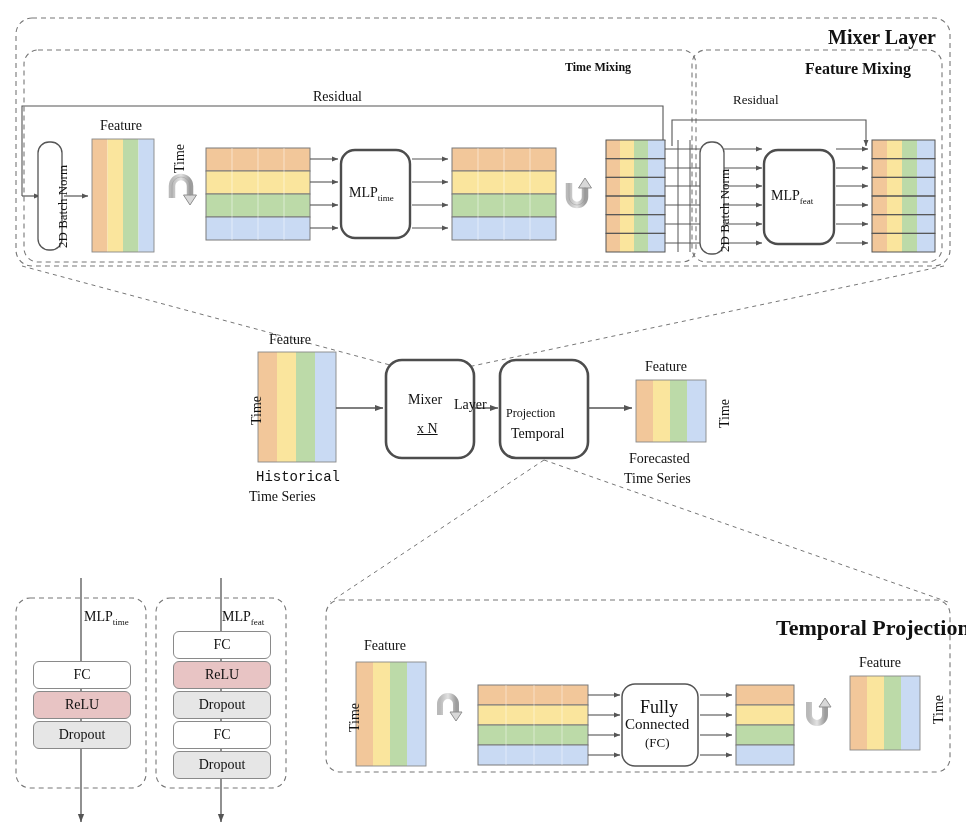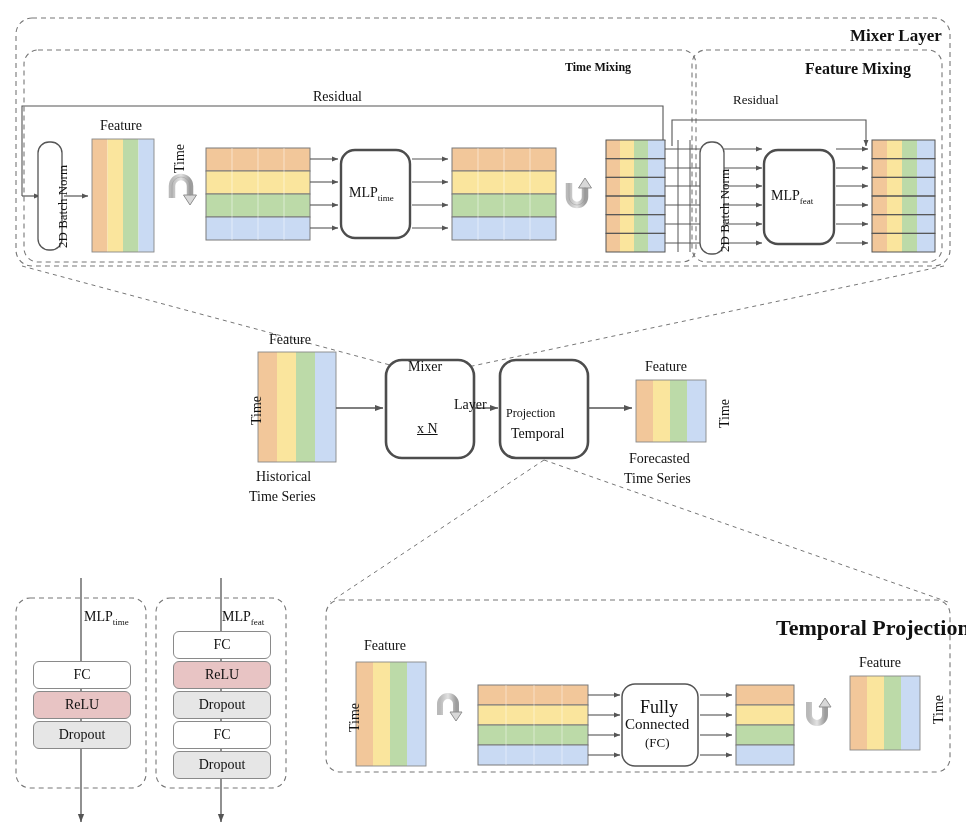--- a/index.html
+++ b/index.html
@@ -262,21 +262,21 @@
 
   <g>
     <rect x="850" y="676" width="17" height="74" fill="#f2c79a"></rect>
     <rect x="867" y="676" width="17" height="74" fill="#fae59d"></rect>
     <rect x="884" y="676" width="17" height="74" fill="#bcdaa8"></rect>
     <rect x="901" y="676" width="19" height="74" fill="#c9daf3"></rect>
     <rect x="850" y="676" width="70" height="74" fill="none" stroke="#888" stroke-width="0.9"></rect>
   </g>
 </svg>
 
-<div class="lbl bold" style="left:850px;top:27px;font-size:17px;">Mixer Layer</div>
+<div class="lbl bold" style="left:828px;top:27px;font-size:20px;">Mixer Layer</div>
 <div class="lbl bold" style="left:565px;top:61px;font-size:12px;">Time Mixing</div>
 <div class="lbl bold" style="left:805px;top:61px;font-size:16px;">Feature Mixing</div>
 
 <div class="lbl" style="left:313px;top:90px;font-size:14px;">Residual</div>
 <div class="lbl" style="left:733px;top:93px;font-size:13px;">Residual</div>
 
 <div class="lbl rot90" style="left:56px;top:248px;font-size:13px;transform:rotate(-90deg);">2D Batch Norm</div>
 <div class="lbl rot90" style="left:718px;top:252px;font-size:13px;transform:rotate(-90deg);">2D Batch Norm</div>
 
 <div class="lbl" style="left:100px;top:119px;font-size:14px;">Feature</div>
@@ -285,24 +285,24 @@
 <div class="lbl" style="left:349px;top:186px;font-size:14px;">
   <span>MLP</span><sub style="font-size:9px;">time</sub>
 </div>
 
 <div class="lbl" style="left:771px;top:189px;font-size:14px;">
   <span>MLP</span><sub style="font-size:9px;">feat</sub>
 </div>
 
 <div class="lbl" style="left:269px;top:333px;font-size:14px;">Feature</div>
 <div class="lbl rot90" style="left:250px;top:425px;font-size:14px;transform:rotate(-90deg);">Time</div>
-<div class="lbl" style="left:256px;top:470px;font-size:14px;">Historical</div>
+<div class="lbl" style="left:256px;top:470px;font-size:14px;font-family:Liberation Mono, monospace;">Historical</div>
 <div class="lbl" style="left:249px;top:490px;font-size:14px;">Time Series</div>
 
-<div class="lbl" style="left:408px;top:360px;font-size:14px;">Mixer</div>
+<div class="lbl" style="left:408px;top:393px;font-size:14px;">Mixer</div>
 <div class="lbl" style="left:410px;top:398px;font-size:14px;margin-left:44px;">Layer</div>
 <div class="lbl" style="left:417px;top:422px;font-size:14px;text-decoration:underline;">x N</div>
 
 <div class="lbl" style="left:511px;top:383px;font-size:14px;margin-top:44px;">Temporal</div>
 <div class="lbl" style="left:506px;top:407px;font-size:12px;">Projection</div>
 
 <div class="lbl" style="left:645px;top:360px;font-size:14px;">Feature</div>
 <div class="lbl rot90" style="left:718px;top:428px;font-size:14px;transform:rotate(-90deg);">Time</div>
 <div class="lbl" style="left:629px;top:452px;font-size:14px;">Forecasted</div>
 <div class="lbl" style="left:624px;top:472px;font-size:14px;">Time Series</div>

